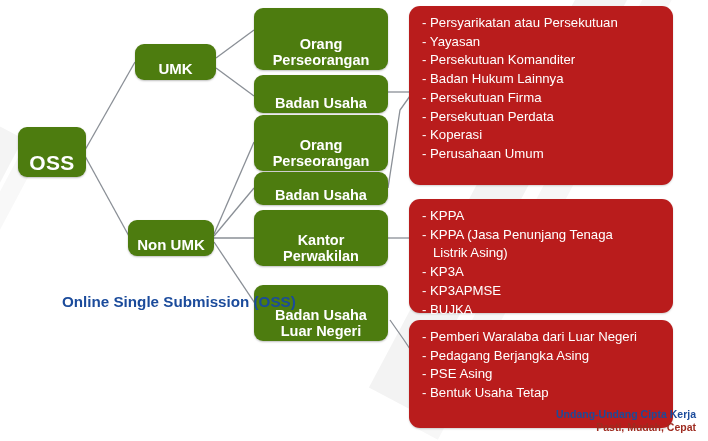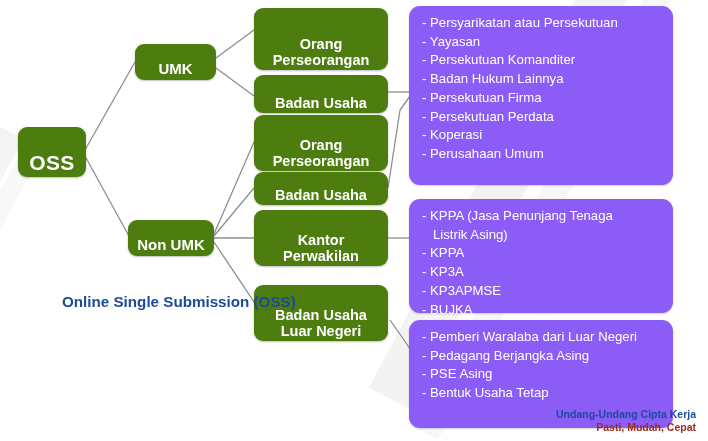--- a/index.html
+++ b/index.html
@@ -75,21 +75,21 @@
   .node.oss {
     font-size: 21px;
     letter-spacing: 0.4px;
   }
   .node.lvl1 { font-size: 15px; }
   .node.lvl2 { font-size: 14.5px; }
 
   .bluebox {
     position: absolute;
     box-sizing: border-box;
-    background: #8b5cf6;
+    background: #b91c1c;
     border-radius: 11px;
     color: #ffffff;
     padding: 8px 16px 8px 13px;
     font-size: 13.2px;
     line-height: 1.42;
     box-shadow: 0 1px 2px rgba(0,0,0,0.18);
   }
   .bluebox ul {
     margin: 0;
     padding: 0;
@@ -213,23 +213,23 @@
       <li>- Badan Hukum Lainnya</li>
       <li>- Persekutuan Firma</li>
       <li>- Persekutuan Perdata</li>
       <li>- Koperasi</li>
       <li>- Perusahaan Umum</li>
     </ul>
   </div>
 
   <div class="bluebox" style="left:409px; top:199px; width:264px; height:114px;">
     <ul>
+      <li>- KPPA</li>
       <li>- KPPA (Jasa Penunjang Tenaga
    Listrik Asing)</li>
-      <li>- KPPA</li>
       <li>- KP3A</li>
       <li>- KP3APMSE</li>
       <li>- BUJKA</li>
     </ul>
   </div>
 
   <div class="bluebox" style="left:409px; top:320px; width:264px; height:108px;">
     <ul>
       <li>- Pemberi Waralaba dari Luar Negeri</li>
       <li>- Pedagang Berjangka Asing</li>

